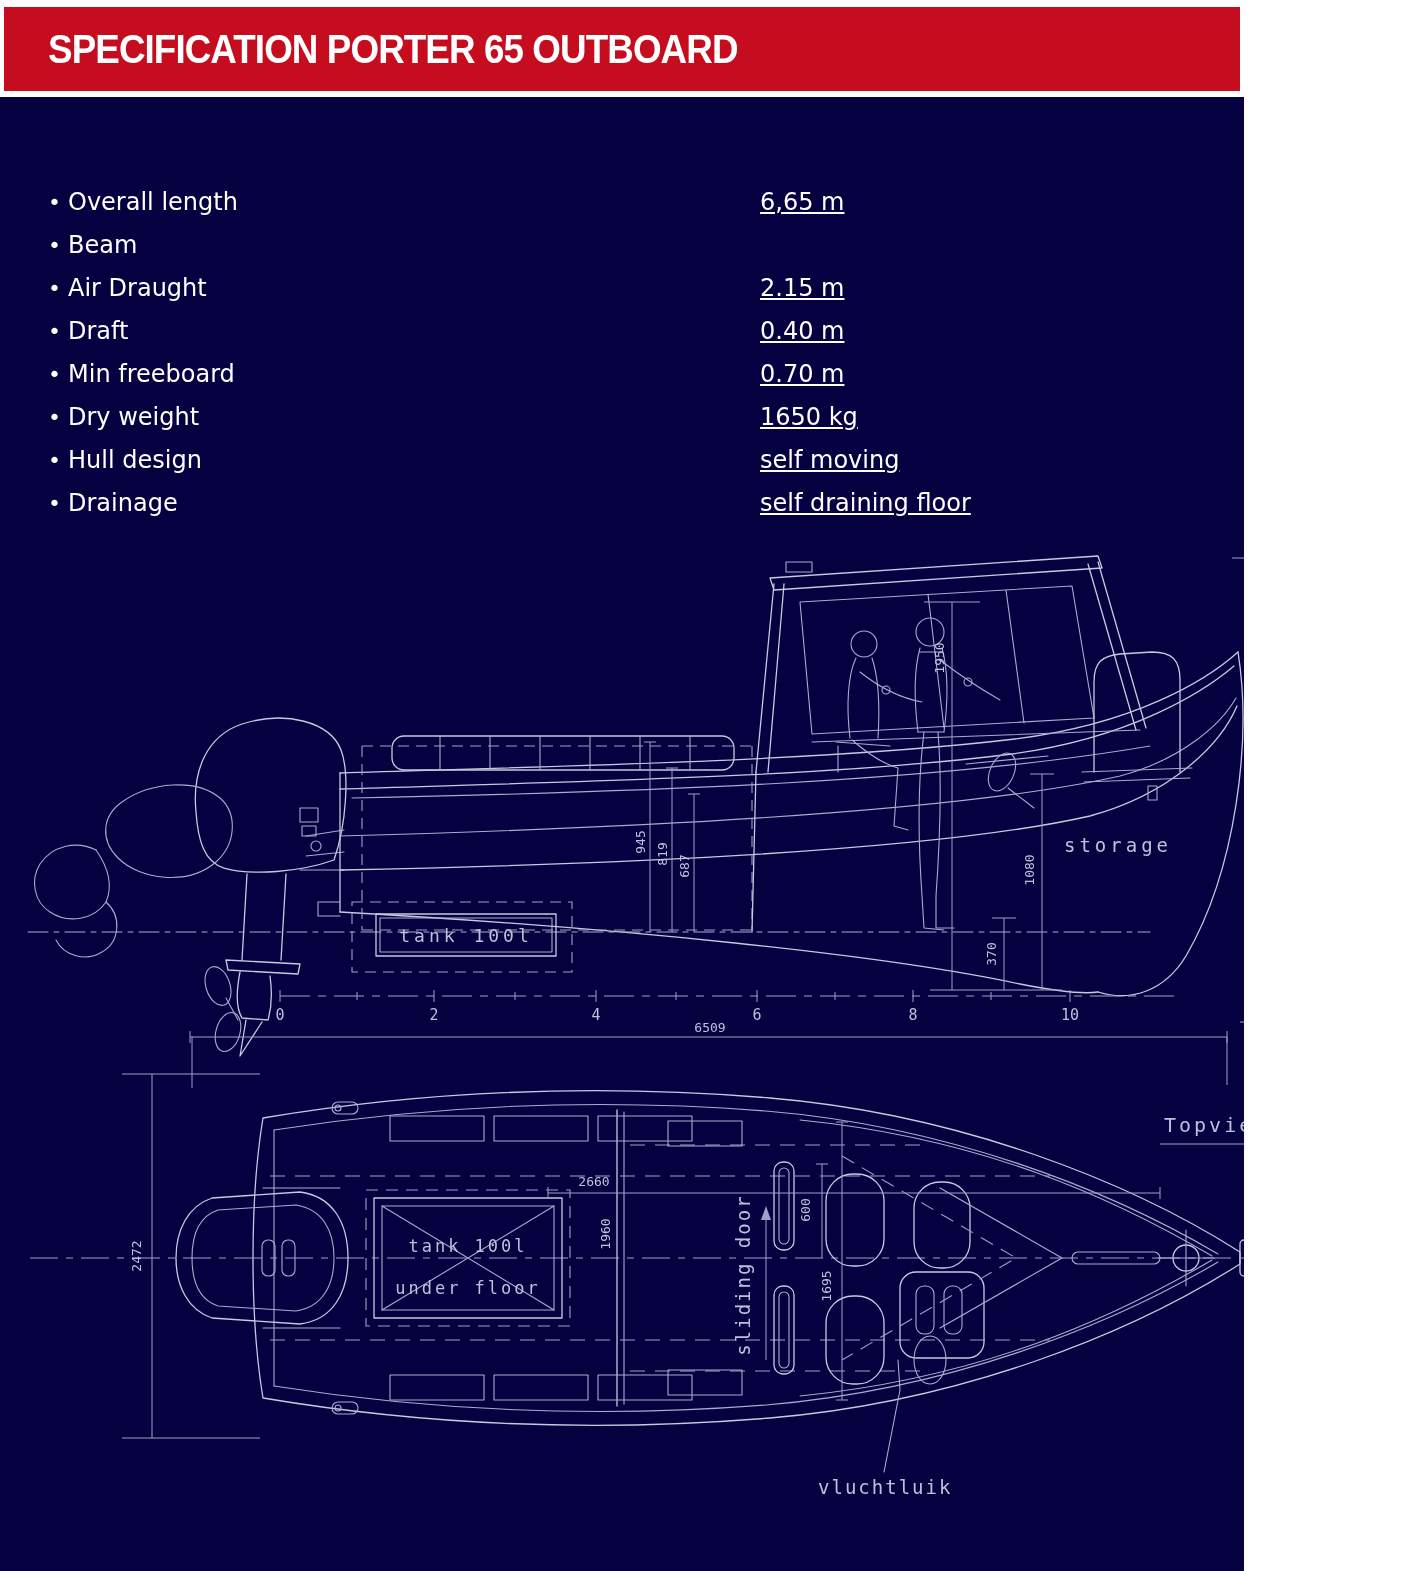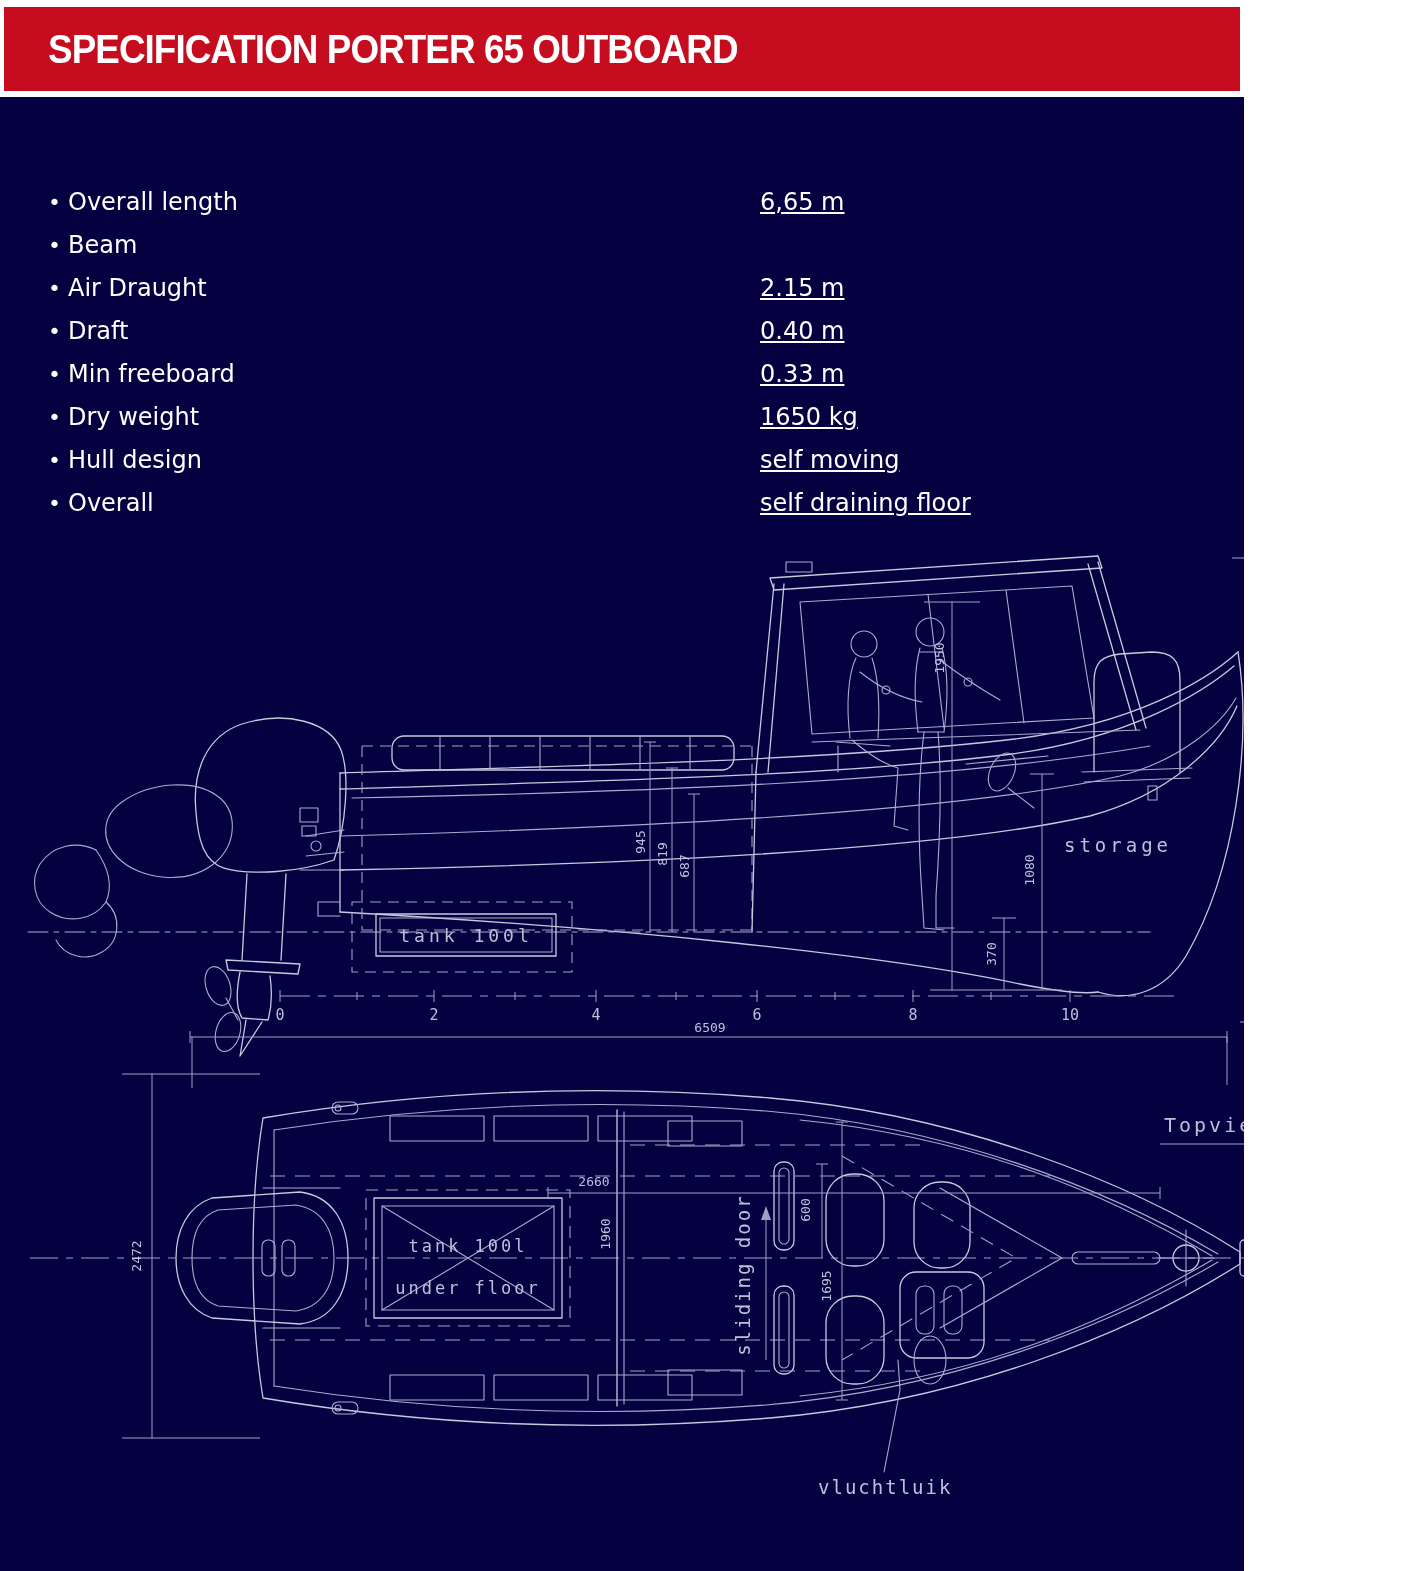--- a/index.html
+++ b/index.html
@@ -52,32 +52,32 @@
     <div class="spec-row">
       <div class="spec-label"><span class="bullet">•</span><span>Air Draught</span></div>
       <div class="spec-value">2.15 m</div>
     </div>
     <div class="spec-row">
       <div class="spec-label"><span class="bullet">•</span><span>Draft</span></div>
       <div class="spec-value">0.40 m</div>
     </div>
     <div class="spec-row">
       <div class="spec-label"><span class="bullet">•</span><span>Min freeboard</span></div>
-      <div class="spec-value">0.33 m</div>
+      <div class="spec-value">0.70 m</div>
     </div>
     <div class="spec-row">
       <div class="spec-label"><span class="bullet">•</span><span>Dry weight</span></div>
       <div class="spec-value">1650 kg</div>
     </div>
     <div class="spec-row">
       <div class="spec-label"><span class="bullet">•</span><span>Hull design</span></div>
       <div class="spec-value">self moving</div>
     </div>
     <div class="spec-row">
-      <div class="spec-label"><span class="bullet">•</span><span>Overall</span></div>
+      <div class="spec-label"><span class="bullet">•</span><span>Drainage</span></div>
       <div class="spec-value">self draining floor</div>
     </div>
   </div>
 
   <div class="bp" style="top:540px">
   <svg width="1412" height="520" viewBox="0 0 1412 520">
 
     <g>
       <path class="ln" d="M196,272 C192,232 206,196 242,184 C286,170 330,182 341,210 C350,234 346,286 334,320 C300,332 252,336 224,328 C204,322 198,300 196,272 Z"></path>
       <path class="ln2" d="M118,318 C100,300 102,276 122,262 C150,242 196,238 220,258 C238,274 236,304 216,322 C188,346 140,340 118,318 Z"></path>

